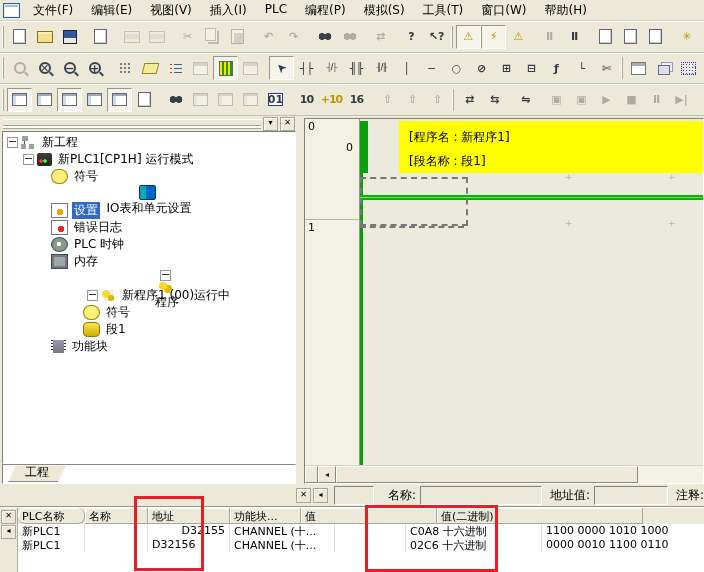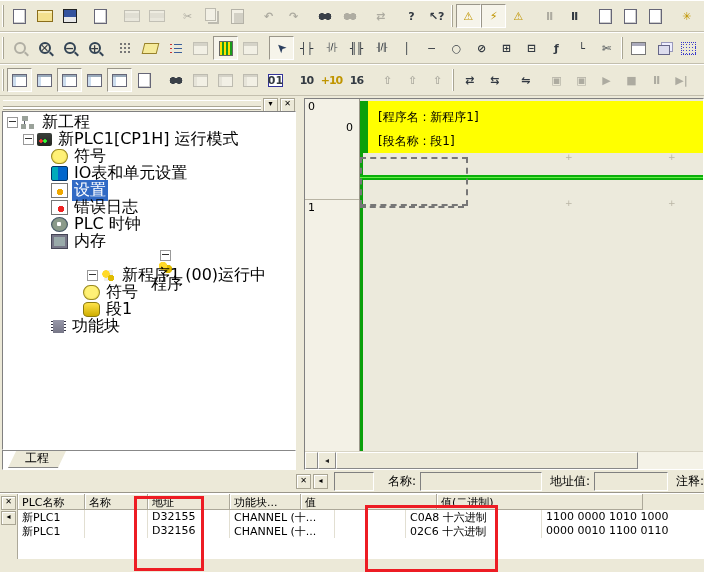--- a/index.html
+++ b/index.html
@@ -74,21 +74,21 @@
   
   .main{height:374px;display:flex;background:#ECE9D8;}
   .treepanel{width:294px;margin:2px 0 0 2px;display:flex;flex-direction:column;}
   .treetitle{height:13px;display:flex;align-items:center;gap:2px;padding:0 1px;}
   .treegrip{flex:1;height:5px;border-top:1px solid #fff;border-bottom:1px solid #a9a593;
             box-shadow:0 2px 0 #fff,0 3px 0 #a9a593;margin-top:-3px;}
   .tbtn-sm{width:13px;height:12px;border:1px solid #a9a593;background:#ECE9D8;
            font-size:8px;line-height:10px;text-align:center;box-shadow:inset 1px 1px 0 #fff;}
   .treebox{flex:1;background:#fff;border:1px solid;border-color:#808080 #fff #fff #808080;
            overflow:hidden;padding:2px 0;}
-  .trow{height:17px;display:flex;align-items:center;font-size:16px;white-space:nowrap;cursor:default;}
+  .trow{height:17px;display:flex;align-items:center;font-size:12px;white-space:nowrap;cursor:default;}
   .texp{width:9px;height:9px;border:1px solid #999;background:#fff;flex:0 0 auto;
         margin-right:3px;position:relative;}
   .texp::after{content:"";position:absolute;left:1px;right:1px;top:3px;height:1px;background:#333;}
   .tspace{width:12px;flex:0 0 auto;}
   .ticon{width:15px;height:13px;flex:0 0 auto;margin-right:4px;}
   .tlabel{padding:0 2px;}
   .tlabel.sel{background:#316AC5;color:#fff;}
   .i-proj{background:linear-gradient(#9aa29a 0 0) 1px 0/6px 5px,
           linear-gradient(#9aa29a 0 0) 0 8px/5px 5px,
           linear-gradient(#9aa29a 0 0) 8px 8px/5px 5px,
@@ -127,21 +127,21 @@
              border:1px solid;border-color:#808080 #fff #fff #808080;min-width:0;}
   .laddermain{flex:1;display:flex;min-height:0;}
   .rmargin{width:54px;background:#f3f1e6;border-right:1px solid #9a968a;
            font-size:11px;display:flex;flex-direction:column;}
   .rcell0{height:100px;border-bottom:1px solid #b8b4a4;position:relative;}
   .rnum{position:absolute;left:3px;top:1px;}
   .rstep{position:absolute;right:6px;top:22px;}
   .rcell1{flex:1;position:relative;}
   .grid{flex:1;background:#eceadc;position:relative;overflow:hidden;}
   .grid::before{content:"";position:absolute;left:0;top:2px;bottom:0;width:3px;background:#0aa00a;}
-  .banner{position:absolute;left:0;right:0;top:2px;height:52px;display:flex;}
+  .banner{position:absolute;left:0;right:0;top:2px;height:52px;display:flex;gap:31px;}
   .bannerbar{width:8px;background:#0aa00a;}
   .banneryellow{flex:1;background:#ffff00;font-size:12px;padding:5px 0 0 10px;}
   .banneryellow div{height:24px;line-height:22px;}
   .cursorbox{position:absolute;left:0;top:58px;width:104px;height:45px;
              border:2px dashed #777;background:transparent;}
   .cursorbox2{position:absolute;left:0;top:107px;width:104px;height:6px;
               border-top:2px dashed #777;}
   .rungline{position:absolute;left:0;right:0;top:76px;height:5px;
             background:linear-gradient(180deg,#0ab00a 0 2px,#66ee44 2px 3px,#0ab00a 3px);}
   .plus{position:absolute;width:7px;height:7px;color:#b9b5a5;font-size:9px;line-height:7px;}
@@ -177,20 +177,35 @@
   
   .redbox{position:absolute;border:3px solid #ed1c24;z-index:20;pointer-events:none;}
   .redbox.b1{left:134px;top:496px;width:64px;height:69px;}
   .redbox.b2{left:365px;top:505px;width:127px;height:61px;}
 </style>
 </head>
 <body>
 
 <div class="root">
 
+  <div class="menubar">
+    <span class="mdiicon"></span>
+    <div id="menuItems" style="display:flex;">
+        <div class="menuitem">文件(F)</div>
+        <div class="menuitem">编辑(E)</div>
+        <div class="menuitem">视图(V)</div>
+        <div class="menuitem">插入(I)</div>
+        <div class="menuitem">PLC</div>
+        <div class="menuitem">编程(P)</div>
+        <div class="menuitem">模拟(S)</div>
+        <div class="menuitem">工具(T)</div>
+        <div class="menuitem">窗口(W)</div>
+        <div class="menuitem">帮助(H)</div>
+      </div>
+  </div>
 
   <div class="tbrow" id="tb1">
       <div class="grip"></div>
       <div class="tbtn">
         <span class="g g-page"></span>
       </div>
       <div class="tbtn">
         <span class="g g-folder"></span>
       </div>
       <div class="tbtn">
@@ -471,21 +486,21 @@
           <div class="trow" style="padding-left: 20px;">
             <span class="texp"></span>
             <span class="ticon i-plc"></span>
             <span class="tlabel">新PLC1[CP1H] 运行模式</span>
           </div>
           <div class="trow" style="padding-left: 36px;">
             <span class="tspace"></span>
             <span class="ticon i-sym"></span>
             <span class="tlabel">符号</span>
           </div>
-          <div class="trow" style="padding-left: 36px;">
+          <div class="trow" style=" flex-direction: column;">
             <span class="tspace"></span>
             <span class="ticon i-io"></span>
             <span class="tlabel">IO表和单元设置</span>
           </div>
           <div class="trow" style="padding-left: 36px;">
             <span class="tspace"></span>
             <span class="ticon i-set"></span>
             <span class="tlabel sel">设置</span>
           </div>
           <div class="trow" style="padding-left: 36px;">
@@ -585,32 +600,32 @@
 
   </div>
 
   <div class="watch">
     <div class="wstrip">
       <div class="tbtn-sm">✕</div>
       <div class="tbtn-sm">◂</div>
     </div>
     <div class="wtable">
       <div class="whead" id="watchHead">
-          <div class="wh" style="width: 58px;">PLC名称</div>
+          <div class="wh" style="width: 58px; border-radius: 7px;">PLC名称</div>
           <div class="wh" style="width: 54px;">名称</div>
           <div class="wh" style="width: 73px;">地址</div>
           <div class="wh" style="width: 62px;">功能块...</div>
           <div class="wh" style="width: 127px;">值</div>
           <div class="wh" style="width: 197px;">值(二进制)</div>
         </div>
       <div id="watchRows">
           <div class="wrow">
             <div class="wc" style="width: 58px;">新PLC1</div>
             <div class="wc" style="width: 54px;"></div>
-            <div class="wc" style="width: 73px;">D32155</div>
+            <div class="wc" style="width: 73px; text-align: right;">D32155</div>
             <div class="wc" style="width: 96px;">CHANNEL (十...</div>
             <div class="wc" style="width: 62px;"></div>
             <div class="wc" style="width: 127px;">C0A8  十六进制</div>
             <div class="wc" style="width: 197px;">1100 0000 1010 1000</div>
           </div>
           <div class="wrow">
             <div class="wc" style="width: 58px;">新PLC1</div>
             <div class="wc" style="width: 54px;"></div>
             <div class="wc" style="width: 73px;">D32156</div>
             <div class="wc" style="width: 96px;">CHANNEL (十...</div>

